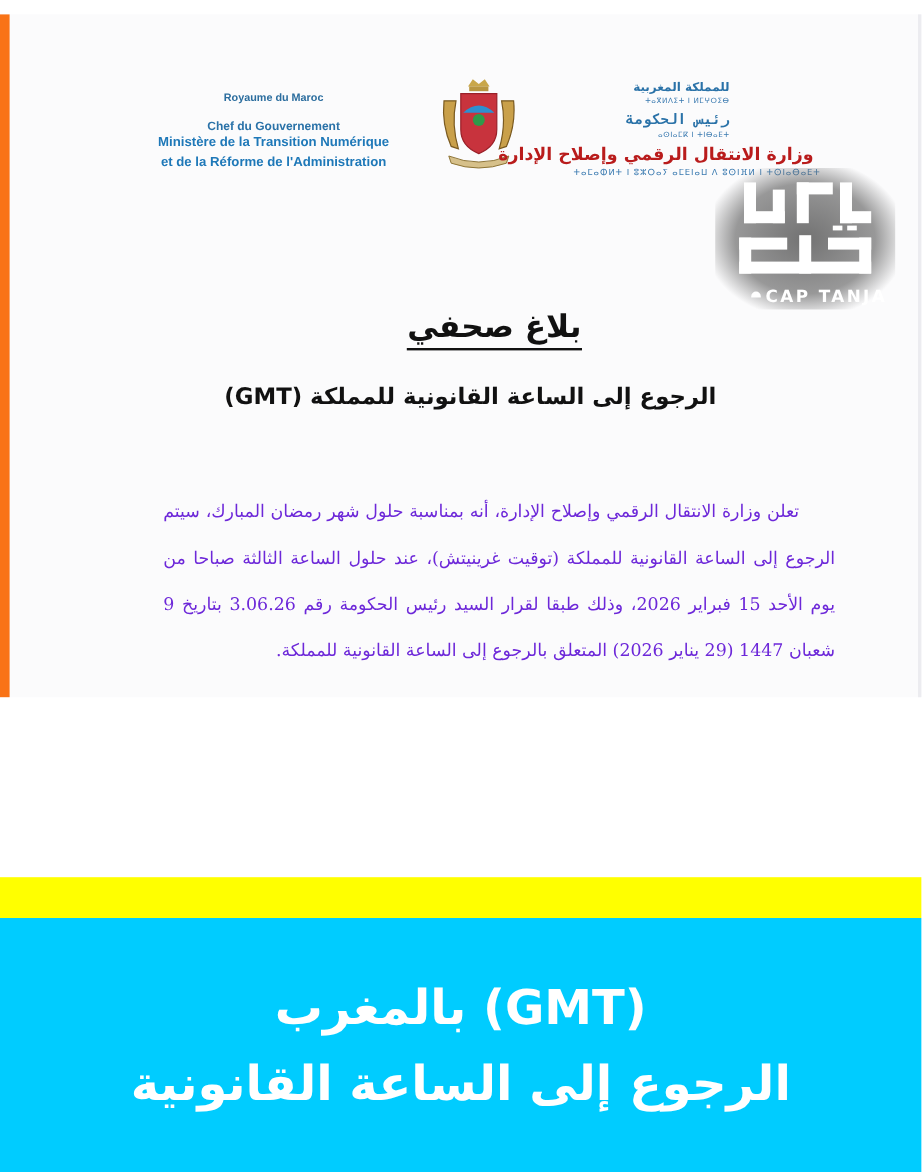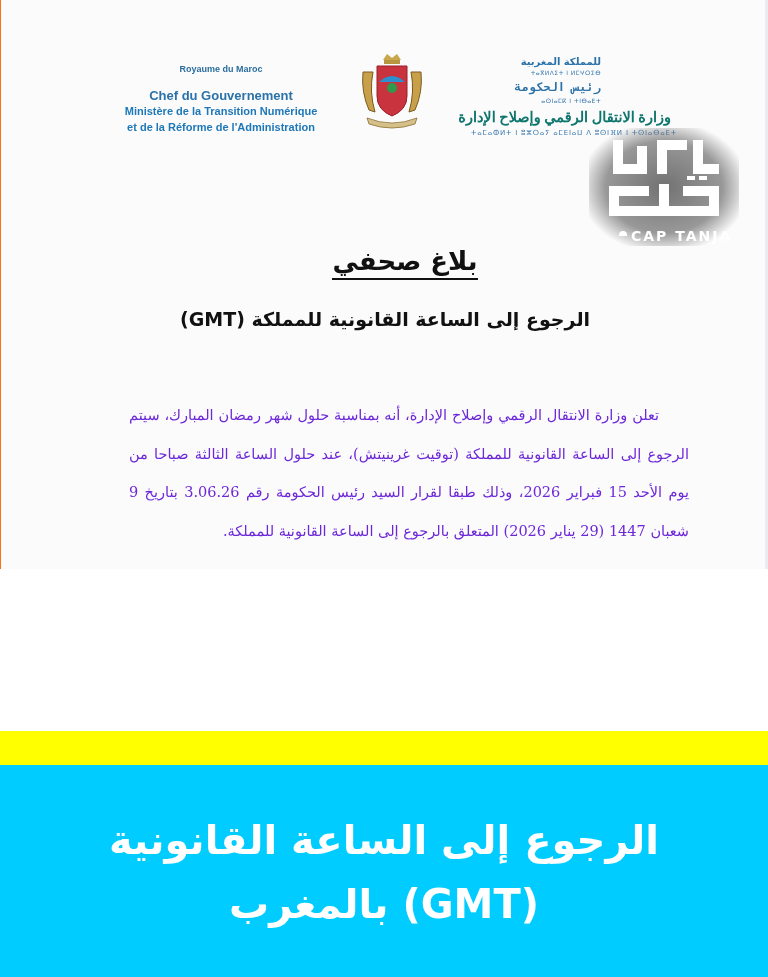--- a/index.html
+++ b/index.html
@@ -1,41 +1,41 @@
 <!DOCTYPE html>
 <html><head>
 <meta charset="utf-8">
 <style>
   * { box-sizing: border-box; margin: 0; padding: 0; }
   html, body { width: 768px; height: 977px; overflow: hidden; background: #ffffff; }
   body { position: relative; font-family: "DejaVu Sans", sans-serif; }
 
   .doc {
-    position: absolute; left: 0; top: 0; width: 768px; height: 569px;
+    position: absolute; left: 0; top: 12px; width: 768px; height: 569px;
     background: #fbfbfc;
-    border-left: 1px solid #f97316;
+    border-left: 8px solid #f97316;
     border-right: 3px solid #ececf0;
   }
 
   
   .hdr-fr { position: absolute; left: 100px; top: 64px; width: 240px; text-align: center; color: #1d6fae; }
   .hdr-fr .l1 { font-family: "Liberation Sans", sans-serif; font-size: 9px; font-weight: bold; color: #2b6d9e; }
-  .hdr-fr .l2 { font-family: "Liberation Sans", sans-serif; font-size: 13px; font-weight: bold; margin-top: 14px; color: #2a72a8; }
+  .hdr-fr .l2 { font-family: "Liberation Sans", sans-serif; font-size: 10px; font-weight: bold; margin-top: 14px; color: #2a72a8; }
   .hdr-fr .l3 { font-family: "Liberation Sans", sans-serif; font-size: 11px; font-weight: bold; line-height: 16px; color: #1e78b8; }
 
   
   .emblem { position: absolute; left: 358px; top: 52px; width: 66px; height: 80px; }
 
   
   .hdr-ar { position: absolute; left: 470px; top: 56px; width: 200px; text-align: right; direction: rtl; }
   .hdr-ar .a1 { font-size: 10px; font-weight: bold; color: #2a72a8; padding-right: 70px; }
   .hdr-ar .t1 { font-size: 6px; color: #3a7ab0; letter-spacing: 0.5px; padding-right: 70px; margin-top: 2px; direction: ltr; text-align: right; }
   .hdr-ar .a2 { font-size: 12px; font-weight: bold; color: #2a72a8; padding-right: 70px; margin-top: 4px; font-family: Liberation Mono, monospace; }
   .hdr-ar .t2 { font-size: 6px; color: #3a7ab0; letter-spacing: 0.5px; padding-right: 70px; margin-top: 2px; direction: ltr; text-align: right; }
-  .hdr-ar .a3 { font-size: 14.5px; font-weight: bold; color: #0f766e; margin-top: 5px; white-space: nowrap; font-family: Liberation Serif, serif; }
+  .hdr-ar .a3 { font-size: 14.5px; font-weight: bold; color: #b91c1c; margin-top: 5px; white-space: nowrap; }
   .hdr-ar .t3 { font-size: 7px; color: #3a7ab0; letter-spacing: 0.8px; margin-top: 3px; direction: ltr; text-align: right; white-space: nowrap; }
 
   
   .logo { position: absolute; left: 588px; top: 128px; width: 150px; height: 118px; }
   .logo .glow { position: absolute; inset: 0; border-radius: 24px;
     background: radial-gradient(ellipse at center, rgba(90,90,90,0.85) 0%, rgba(110,110,110,0.7) 55%, rgba(200,200,200,0) 80%); }
   .logo .mark { position: absolute; left: 14px; top: 6px; width: 124px; height: 88px; }
   .logo .cap { position: absolute; left: 42px; top: 100px; font-family: "DejaVu Sans", sans-serif; font-size: 14px; color: #ffffff; letter-spacing: 2px; font-weight: bold; }
   .logo .dot { position: absolute; left: 30px; top: 103px; width: 8px; height: 5px; border-radius: 4px 4px 0 0; background: #fff; }
 
@@ -120,15 +120,15 @@
   <div class="title t-sub">الرجوع إلى الساعة القانونية للمملكة (GMT)</div>
 
   <div class="body">
     <p>تعلن وزارة الانتقال الرقمي وإصلاح الإدارة، أنه بمناسبة حلول شهر رمضان المبارك، سيتم الرجوع إلى الساعة القانونية للمملكة (توقيت غرينيتش)، عند حلول الساعة الثالثة صباحا من يوم الأحد 15 فبراير 2026، وذلك طبقا لقرار السيد رئيس الحكومة رقم 3.06.26 بتاريخ 9 شعبان 1447 (29 يناير 2026) المتعلق بالرجوع إلى الساعة القانونية للمملكة.</p>
   </div>
 </div>
 
 <div class="band-yellow"></div>
 <div class="band-cyan"></div>
 <div class="banner-text">
+  <div>(GMT) بالمغرب</div>
   <div>الرجوع إلى الساعة القانونية</div>
-  <div>(GMT) بالمغرب</div>
 </div>
 
 </body></html>

